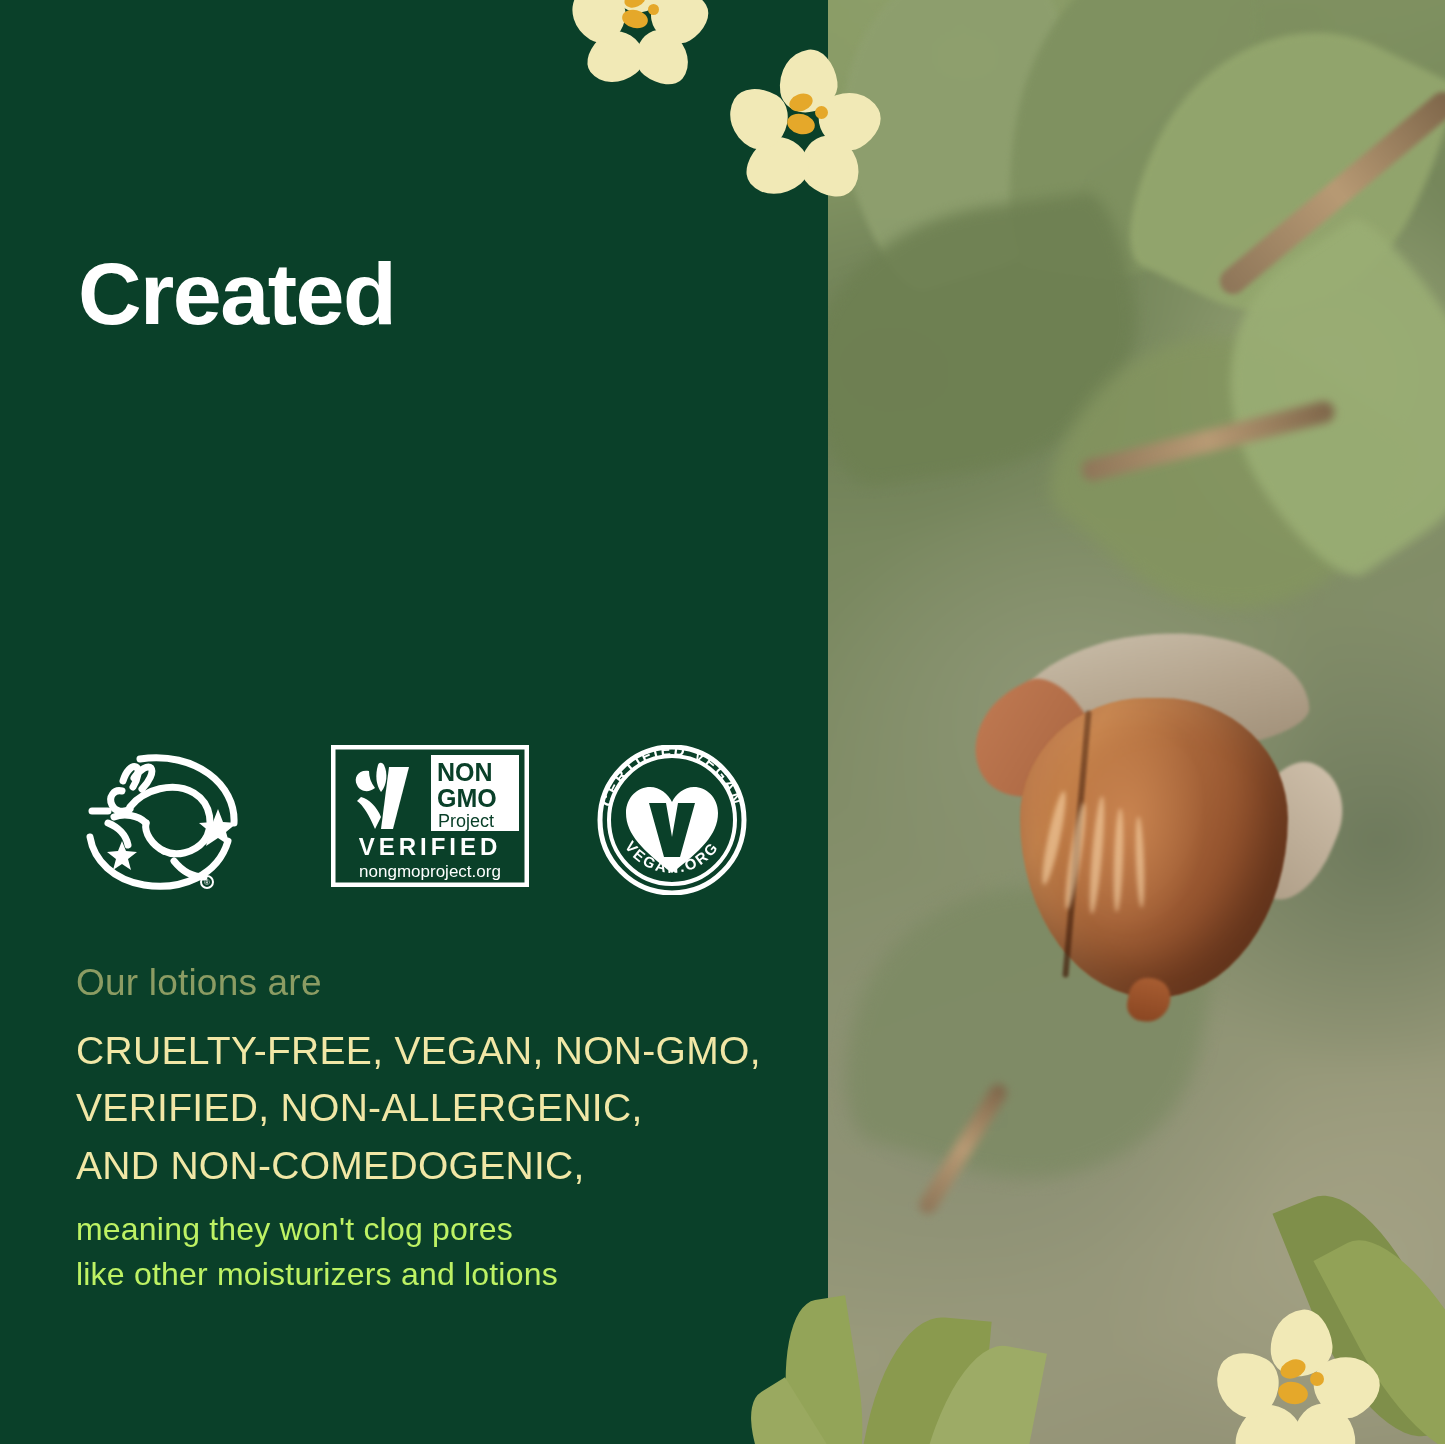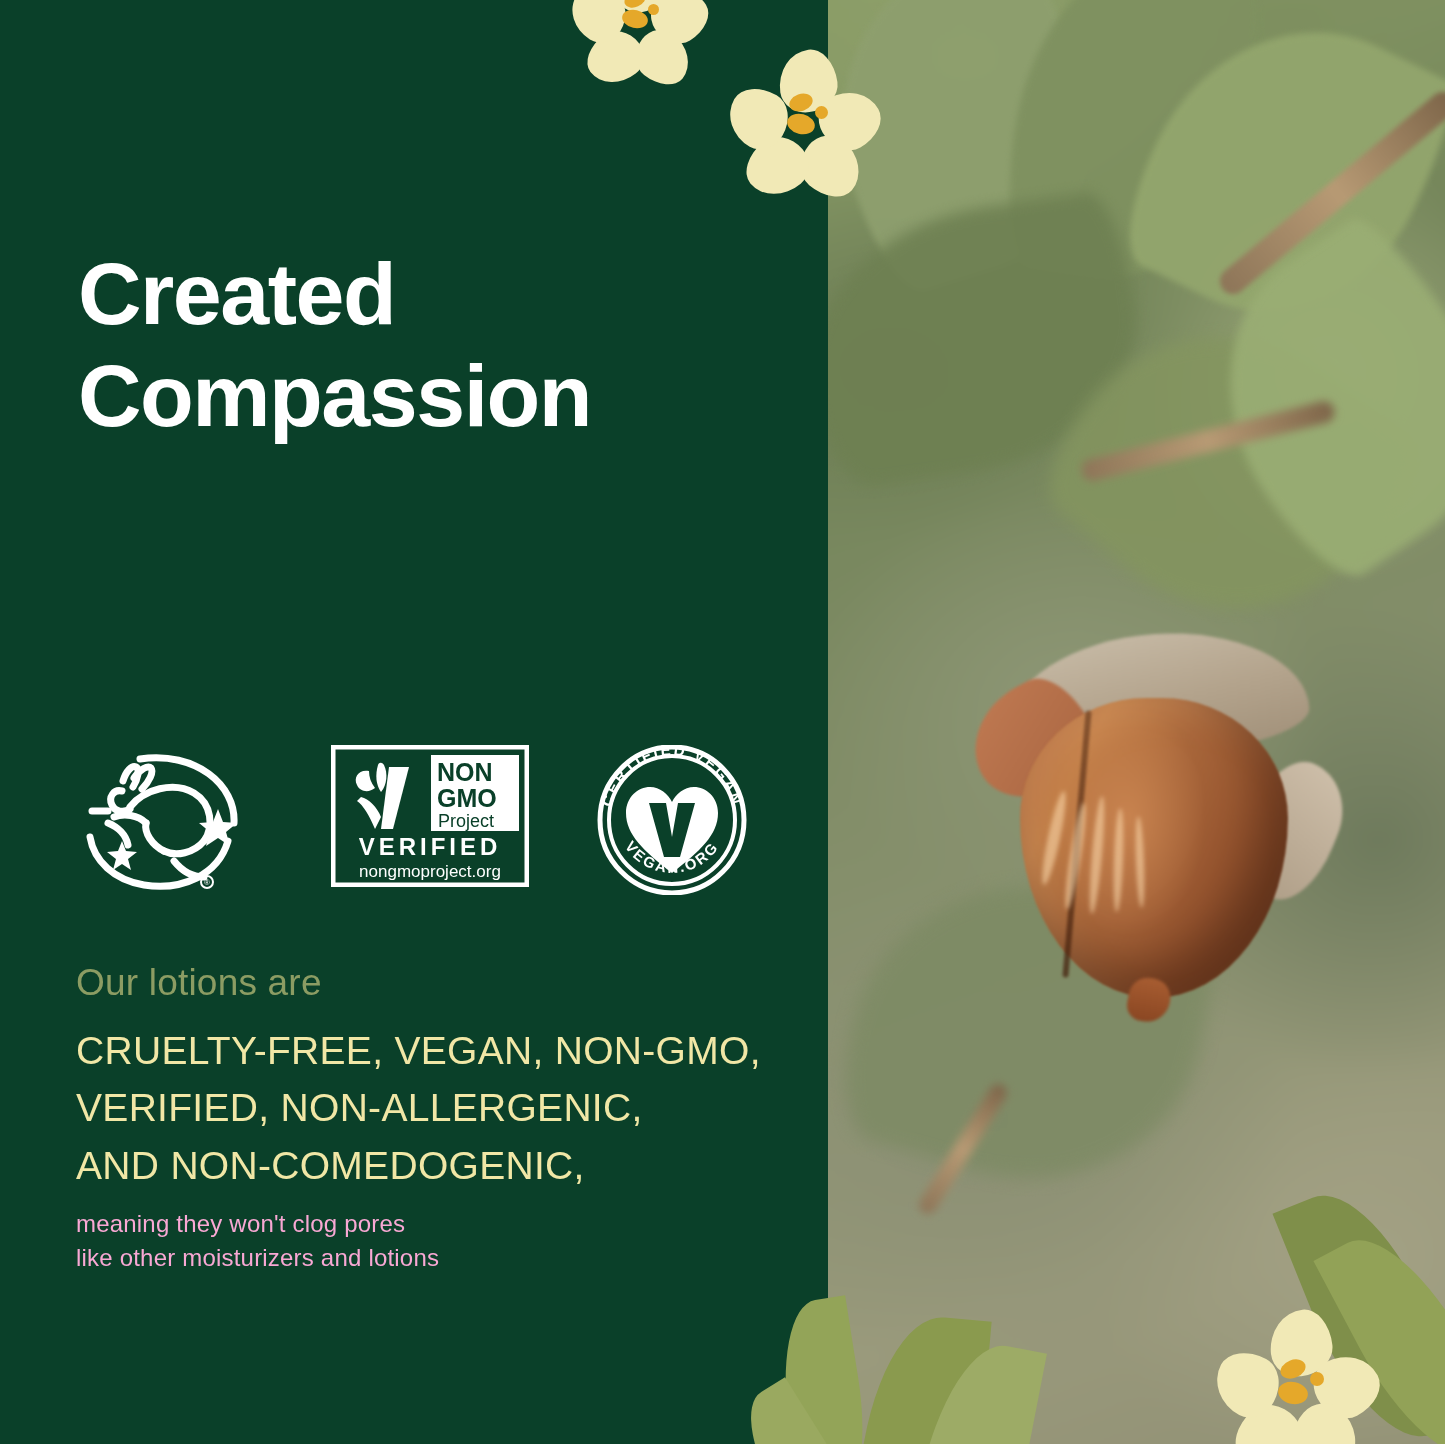--- a/index.html
+++ b/index.html
@@ -137,22 +137,22 @@
     letter-spacing:.2px;
   }
   .claims {
     color:#f1e7a6;
     font-size:39px;
     line-height:1.48;
     letter-spacing:.3px;
     white-space:nowrap;
   }
   .tail {
-    color:#f9a8d4;
-    font-size:24px;
+    color:#bef264;
+    font-size:32px;
     line-height:1.42;
     letter-spacing:.2px;
   }
   #copy .gap { height:12px; }
 
   
   .decor { position:absolute; }
   .petal {
     position:absolute;
     background:#f1e9b6;
@@ -202,21 +202,20 @@
       <div class="nut-ridge" style="left:136px; top:168px; width:9px;  height:104px; transform:rotate(2deg);"></div>
       <div class="nut-ridge" style="left:158px; top:176px; width:8px;  height:92px;  transform:rotate(-2deg);"></div>
       <div id="nut-tip"></div>
     </div>
   </div>
 
   <div id="panel">
 
     <h1 id="headline">
       <div>Created</div>
-      <div>Compassion</div>
     </h1>
 
     <div id="badges">
 
       <div class="badge" style="left:0; width:170px; height:150px;">
         <svg viewBox="0 0 170 150" width="170" height="150">
           <g fill="none" stroke="#ffffff" stroke-width="7" stroke-linecap="round" stroke-linejoin="round">
 
             <path d="M62 14 C118 6 158 40 156 78"></path>
             <path d="M150 96 C140 130 104 146 66 140 C36 135 16 116 12 92"></path>

